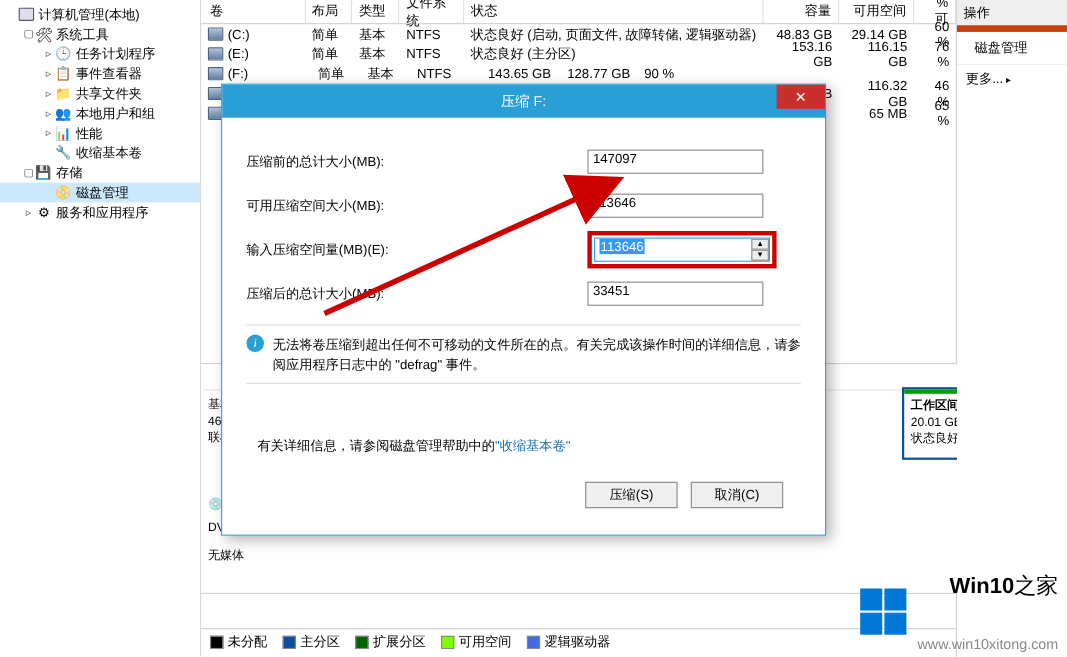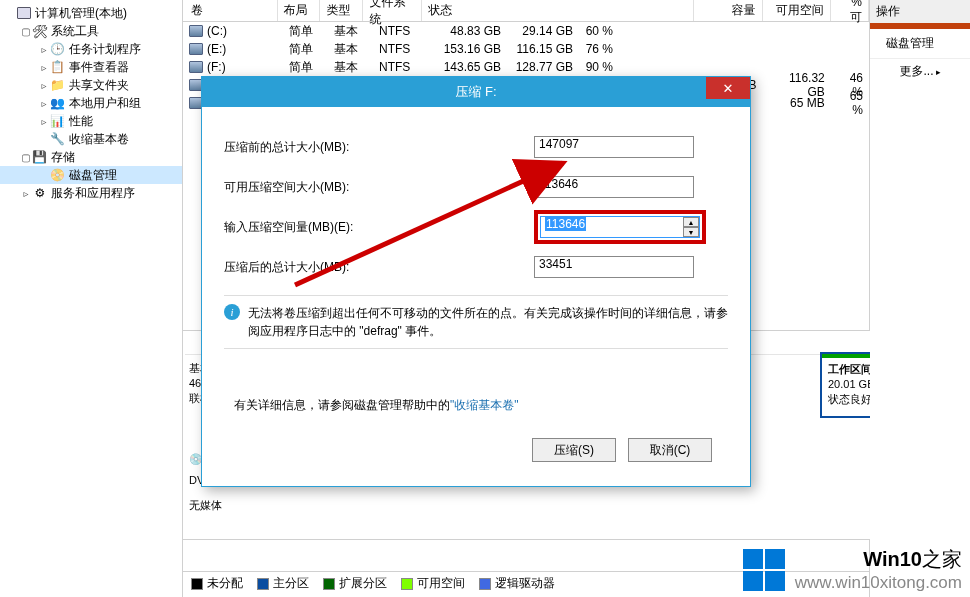--- a/index.html
+++ b/index.html
@@ -38,21 +38,21 @@
 .vc-status { width: 290px; }
 .vc-cap { width: 72px; text-align: right; }
 .vc-free { width: 72px; text-align: right; }
 .vc-pct { width: 40px; text-align: right; }
 .vol-icon { width: 14px; height: 12px; background: linear-gradient(#b0c4de,#6080a0); border: 1px solid #506080; border-radius: 1px; margin-right: 4px; }
 
 
 .actions { position: absolute; right: 0; top: 0; width: 100px; height: 597px; background: #fff; }
 .actions-hdr { background: #efefef; border-bottom: 6px solid #c2410c; padding: 3px 6px; font-size: 12px; }
 .actions-item { padding: 6px 8px 6px 16px; color: #1a6fb0; text-decoration: underline; }
-.actions-more { padding: 4px 8px; text-align: center; }
+.actions-more { padding: 4px 8px; text-align: left; }
 .actions-more::after { content: " ▸"; font-size: 9px; }
 
 
 .disk-area { position: absolute; left: 183px; top: 330px; right: 100px; height: 210px; border-top: 1px solid #d0d0d0; border-bottom: 1px solid #d0d0d0; background: #fff; padding: 2px; }
 .disk-toolbar { height: 22px; border-bottom: 1px solid #e5e5e5; }
 .disk-media { display: flex; align-items: center; gap: 4px; margin-bottom: 4px; }
 
 .part-d { position: absolute; right: 20px; top: 352px; width: 130px; height: 66px; border: 2px solid #0a4da0; background: #fff; }
 .part-d-top { background: #00a000; height: 4px; }
 .part-d-content { padding: 4px 6px; font-size: 11px; line-height: 15px; }
@@ -85,21 +85,21 @@
 
 
 .arrow { position: absolute; left: 285px; top: 145px; width: 300px; height: 150px; z-index: 20; pointer-events: none; }
 
 
 .watermark { position: absolute; right: 8px; bottom: 4px; display: flex; align-items: center; gap: 10px; z-index: 30; }
 .watermark .winlogo { display: grid; grid-template-columns: 20px 20px; grid-template-rows: 20px 20px; gap: 2px; }
 .watermark .winlogo > div { background: #0078d7; }
 .watermark .wtxt { font-size: 20px; font-weight: 400; }
 .watermark .wtxt b { font-weight: 700; }
-.wm-block { display: flex; flex-direction: column; align-items: flex-end; }
+.wm-block { display: flex; flex-direction: column; align-items: flex-end; gap: 32px; }
 
 
 .i-comp { width: 14px; height: 12px; border: 1px solid #556; background: #dde; border-radius: 1px; }
 .i-tool { font-size: 13px; }
 </style>
 </head>
 <body>
 
 <div class="tree">
   <div class="tree-item">
@@ -174,32 +174,34 @@
   </div>
   <div class="volumes-body" id="volbody">
       <div class="vol-row">
         <div class="vc-vol">
           <span class="vol-icon"></span>
           <span>(C:)</span>
         </div>
         <div class="vc-layout">简单</div>
         <div class="vc-type">基本</div>
         <div class="vc-fs">NTFS</div>
+        <div class="vc-status">状态良好 (启动, 页面文件, 故障转储, 逻辑驱动器)</div>
         <div class="vc-cap">48.83 GB</div>
         <div class="vc-free">29.14 GB</div>
         <div class="vc-pct">60 %</div>
       </div>
       <div class="vol-row">
         <div class="vc-vol">
           <span class="vol-icon"></span>
           <span>(E:)</span>
         </div>
         <div class="vc-layout">简单</div>
         <div class="vc-type">基本</div>
         <div class="vc-fs">NTFS</div>
+        <div class="vc-status">状态良好 (主分区)</div>
         <div class="vc-cap">153.16 GB</div>
         <div class="vc-free">116.15 GB</div>
         <div class="vc-pct">76 %</div>
       </div>
       <div class="vol-row">
         <div class="vc-vol">
           <span class="vol-icon"></span>
           <span>(F:)</span>
         </div>
         <div class="vc-layout">简单</div>
@@ -354,15 +356,15 @@
 
 <div class="watermark">
   <div class="winlogo">
       <div></div>
       <div></div>
       <div></div>
       <div></div>
     </div>
   <div class="wm-block">
     <div class="wtxt"><b>Win10</b><span>之家</span></div>
-    <div style="font-size:17px;color:#888">www.win10xitong.com</div>
+    <div style="font-size:13px;color:#888">www.win10xitong.com</div>
   </div>
 </div>
 
 </body></html>

